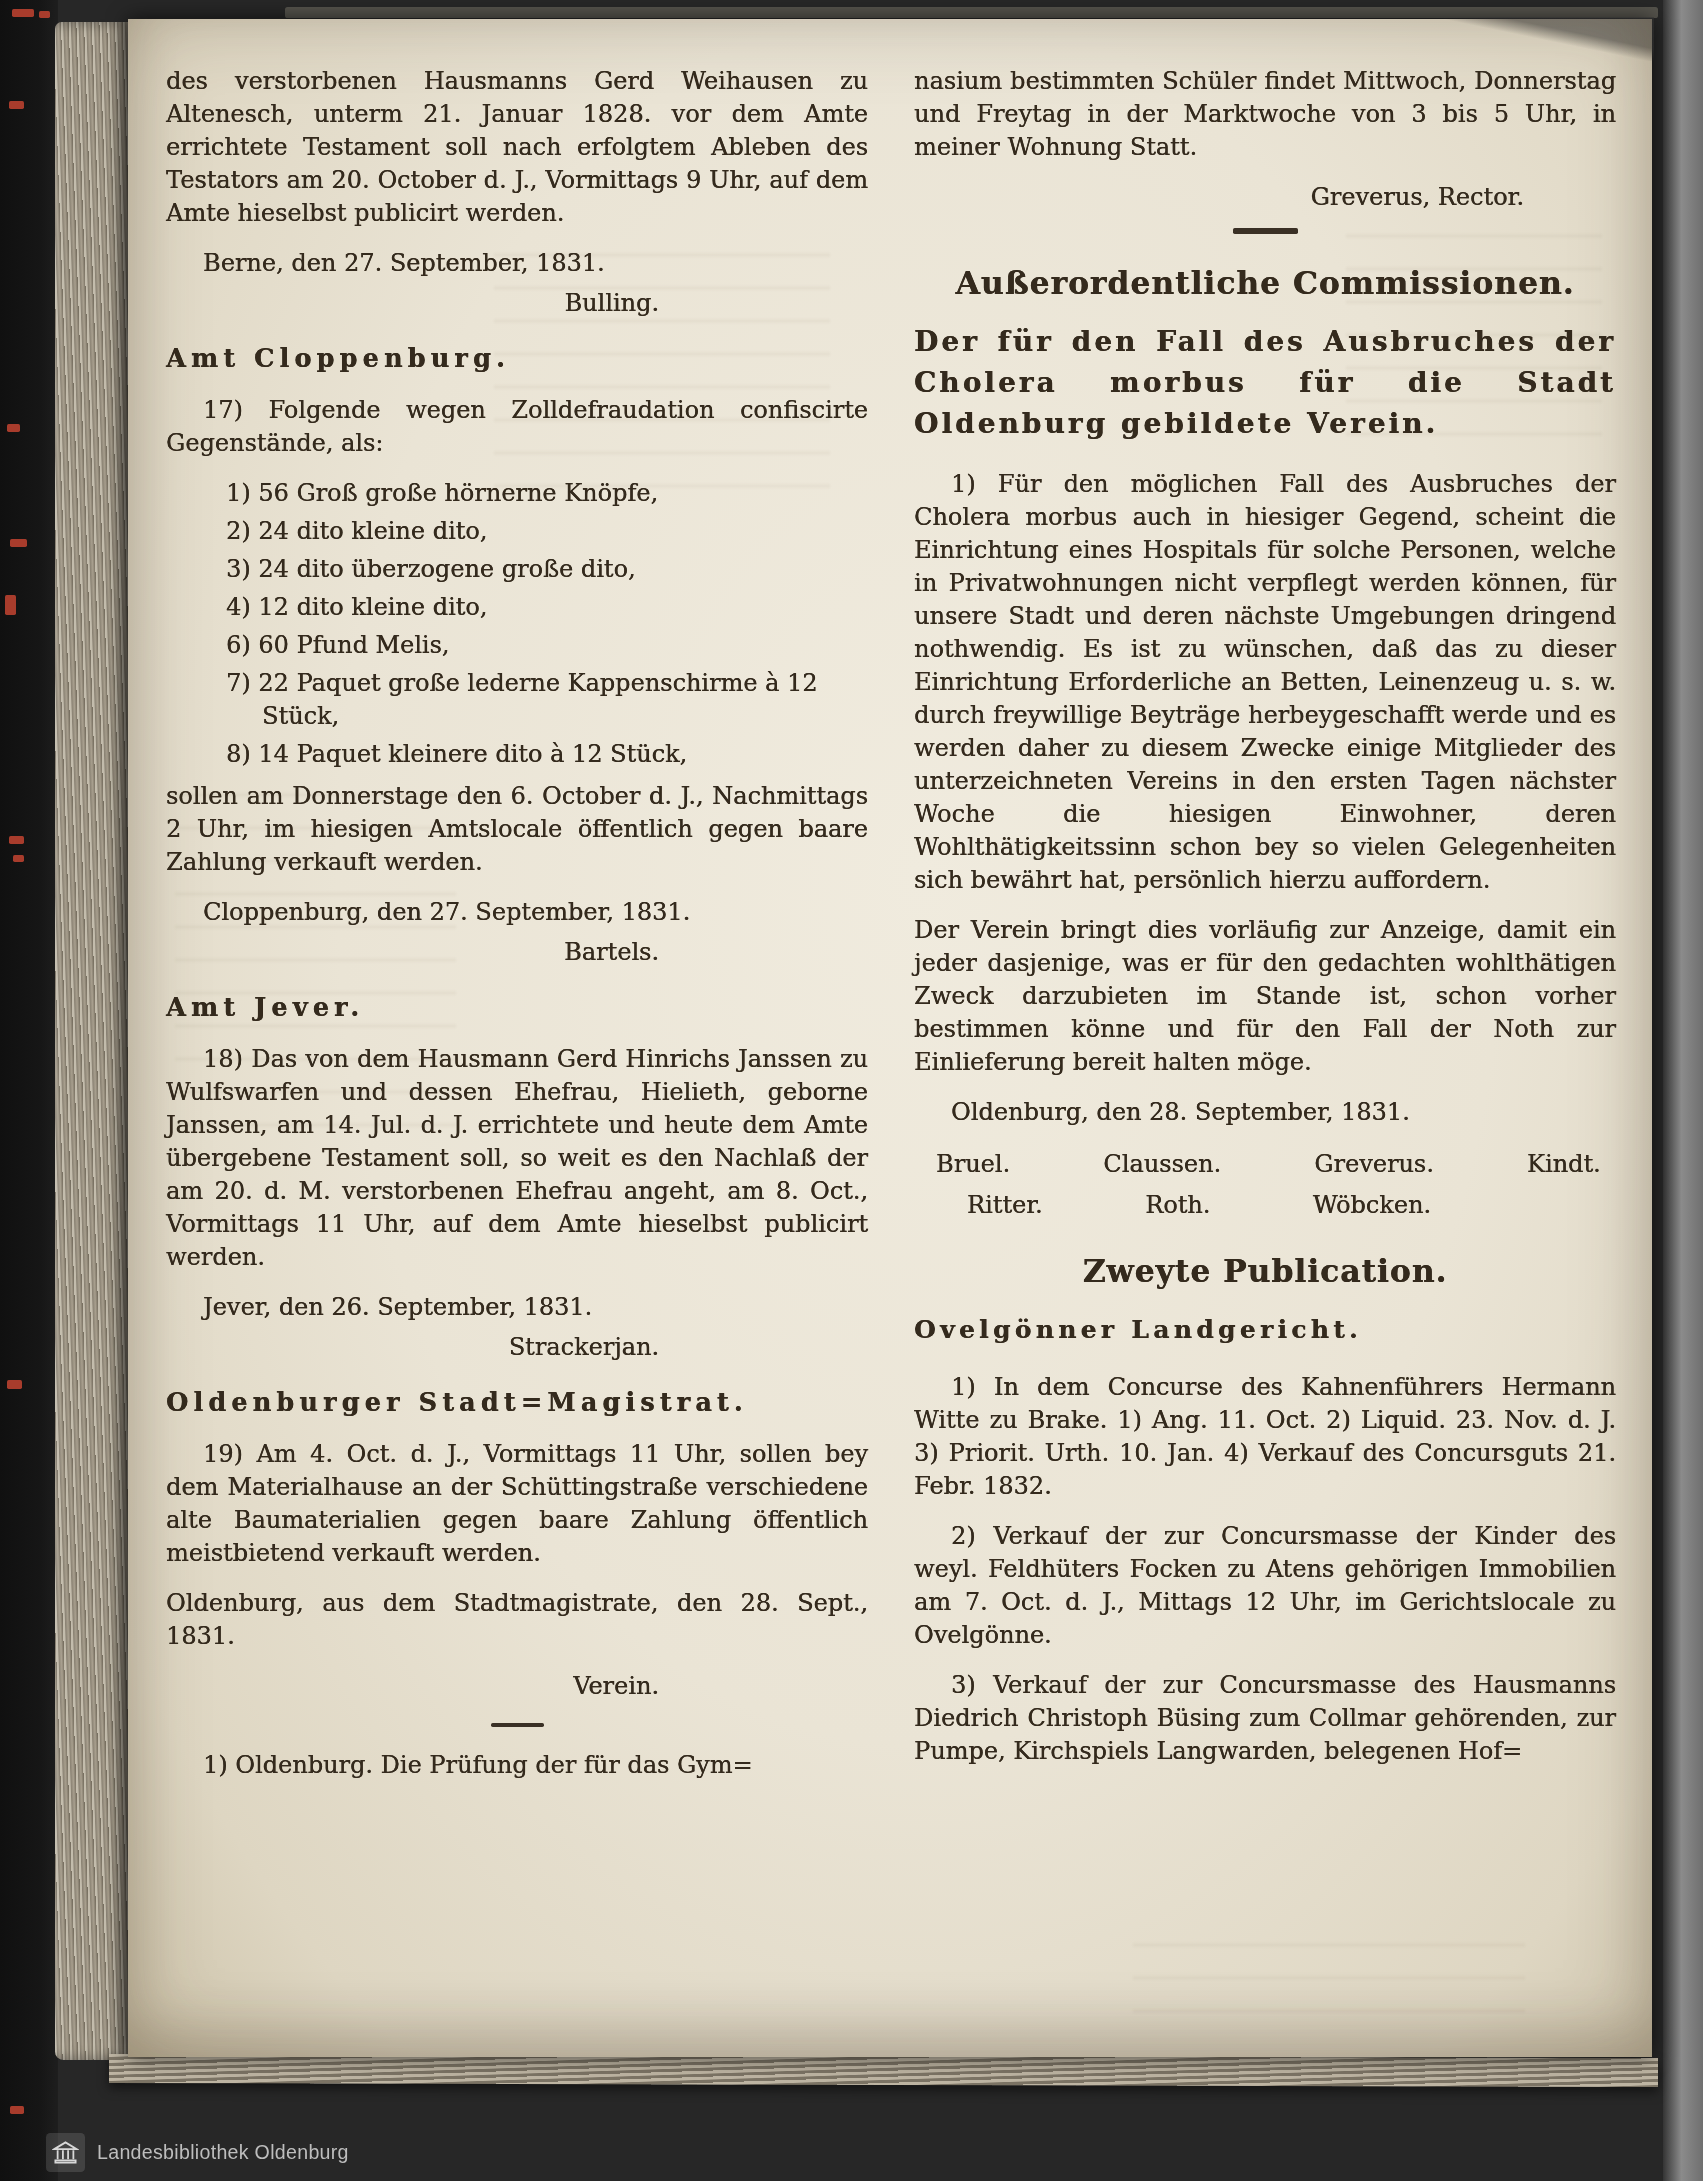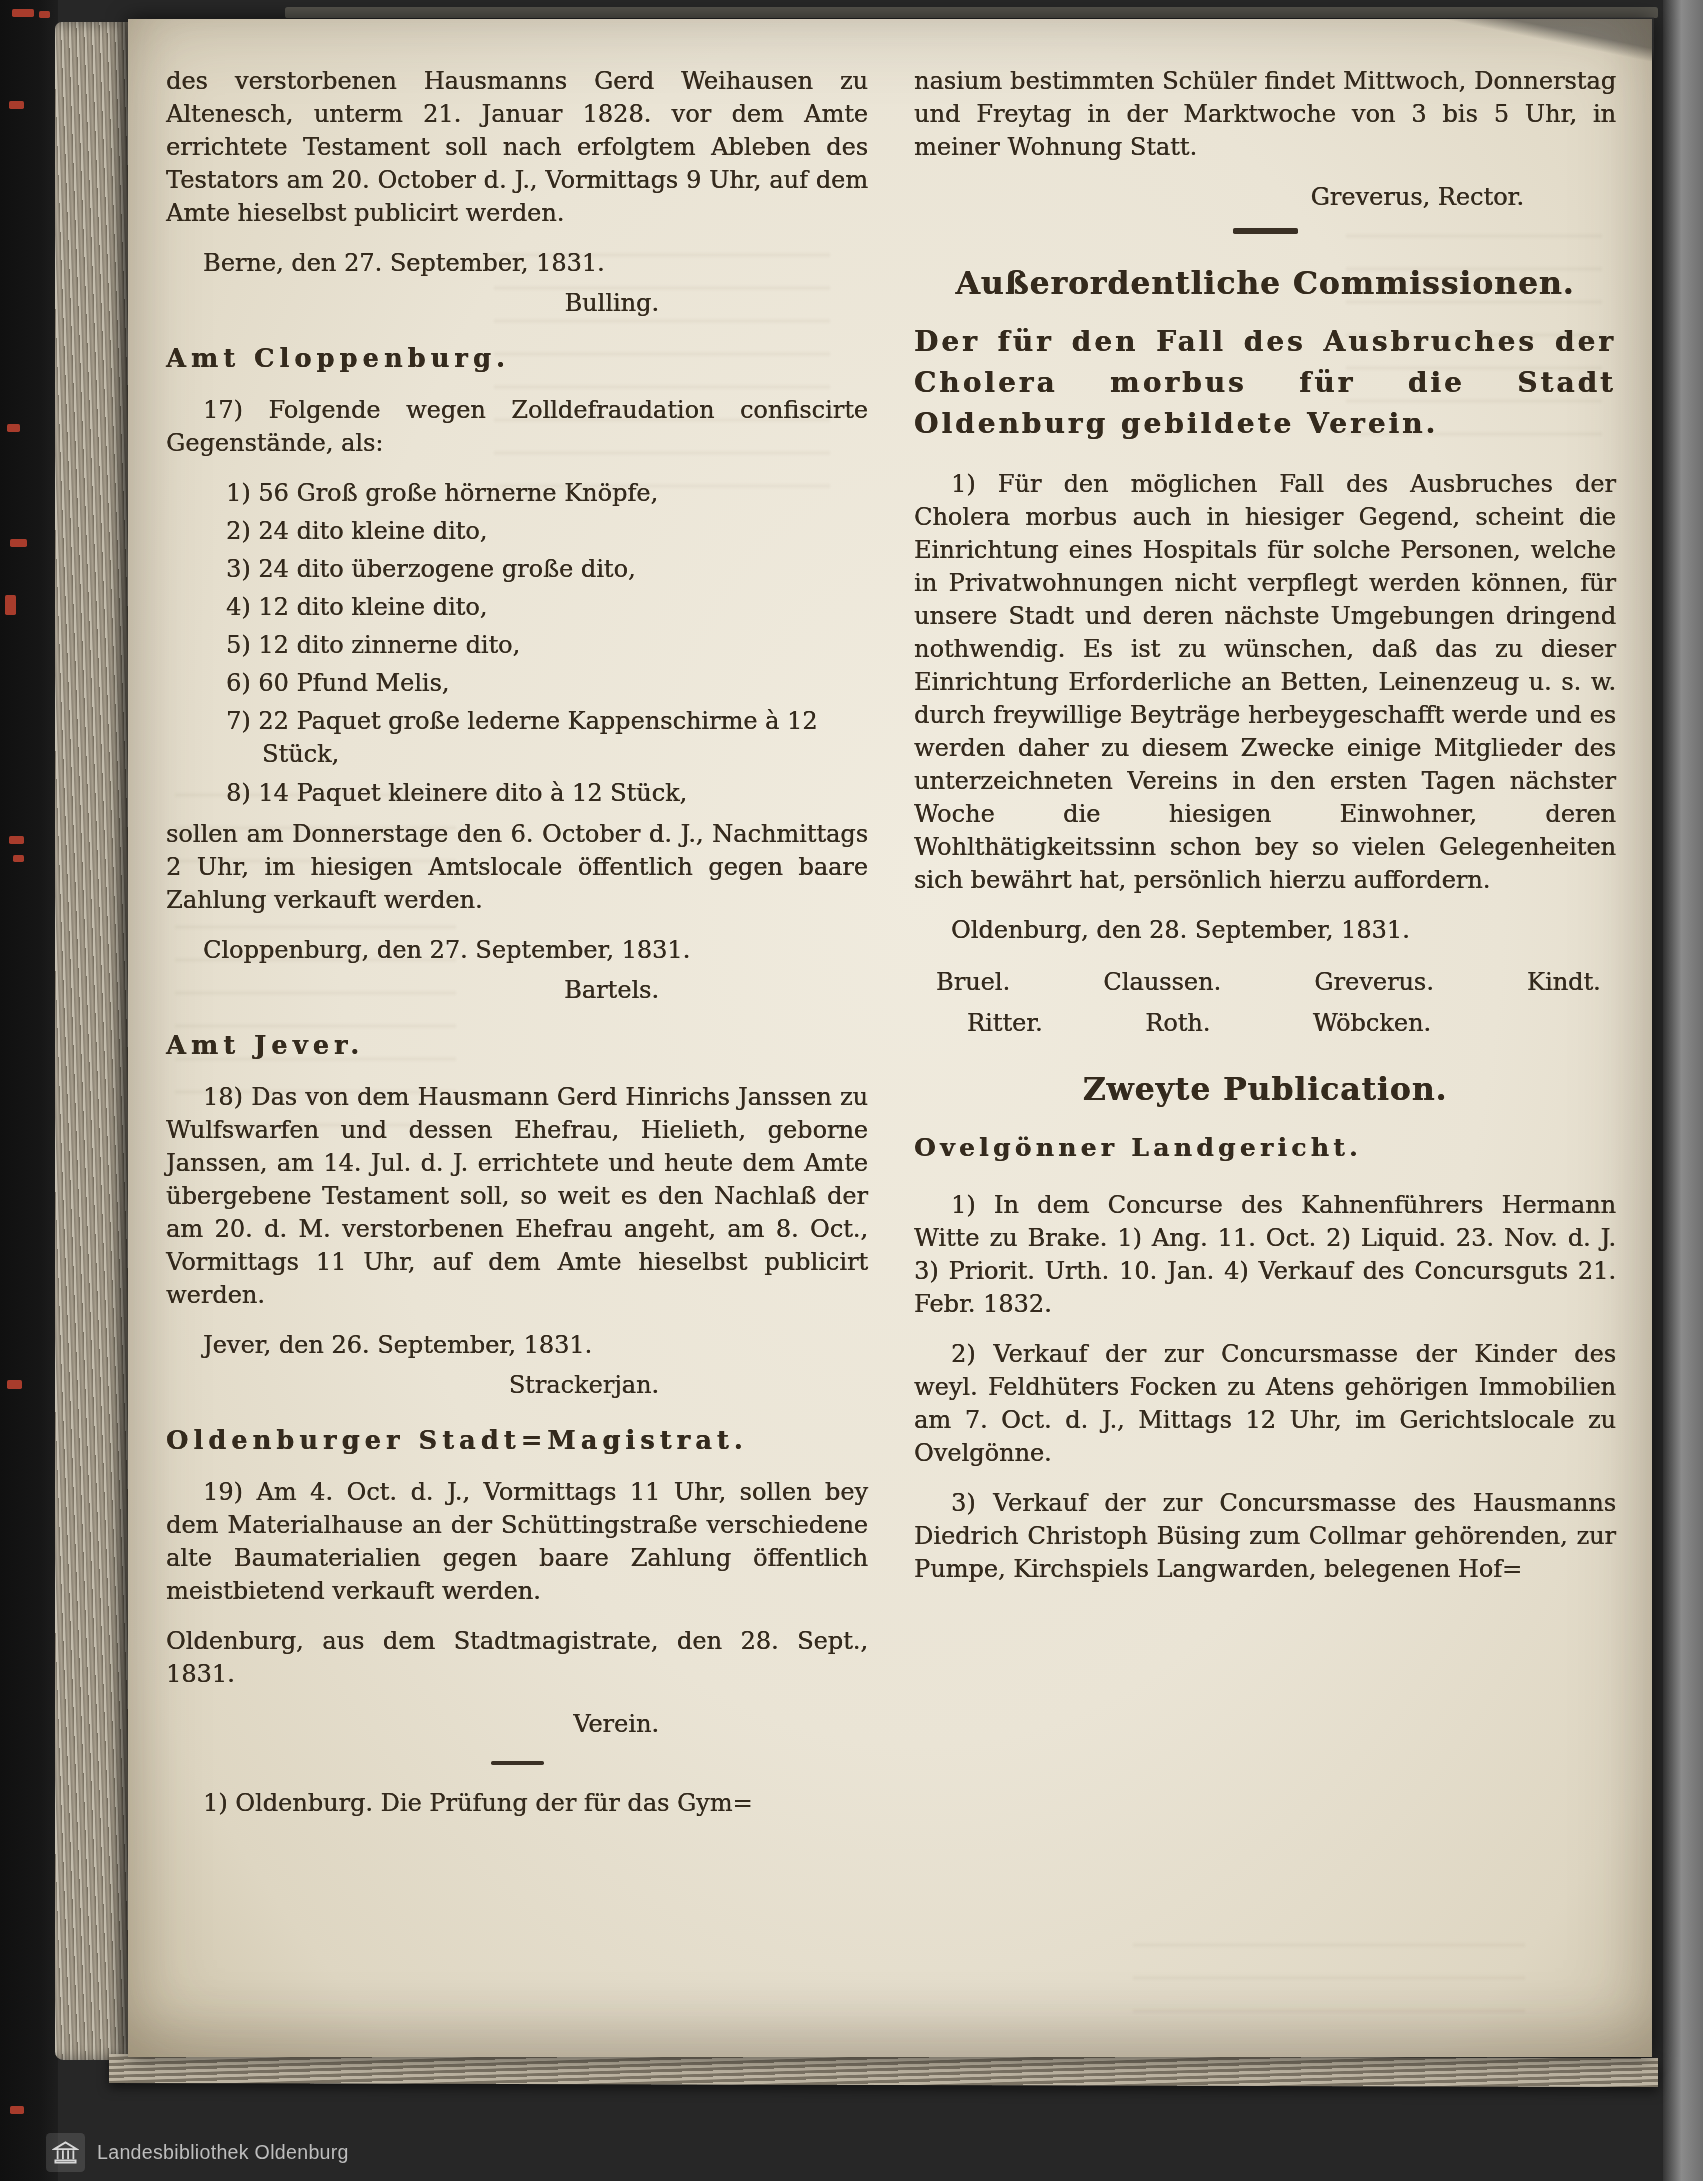--- a/index.html
+++ b/index.html
@@ -158,21 +158,20 @@
       <p class="sig">Bulling.</p>
 
       <h3 class="head">Amt Cloppenburg.</h3>
       <p class="p">17) Folgende wegen Zolldefraudation confiscirte Gegenstände, als:</p>
 
       <div class="list">
         <p class="list-item">1) 56 Groß große hörnerne Knöpfe,</p>
         <p class="list-item">2) 24 dito kleine dito,</p>
         <p class="list-item">3) 24 dito überzogene große dito,</p>
         <p class="list-item">4) 12 dito kleine dito,</p>
-        <p class="list-item">5) 12 dito zinnerne dito,</p>
         <p class="list-item">6) 60 Pfund Melis,</p>
         <p class="list-item">7) 22 Paquet große lederne Kappenschirme à 12 Stück,</p>
         <p class="list-item">8) 14 Paquet kleinere dito à 12 Stück,</p>
       </div>
 
       <p class="p cont">sollen am Donnerstage den 6. October d. J., Nachmittags 2 Uhr, im hiesigen Amtslocale öffentlich gegen baare Zahlung verkauft werden.</p>
       <p class="dateline">Cloppenburg, den 27. September, 1831.</p>
       <p class="sig">Bartels.</p>
 
       <h3 class="head">Amt Jever.</h3>
@@ -193,20 +192,21 @@
     <div class="col">
       <p class="p cont">nasium bestimmten Schüler findet Mittwoch, Donnerstag und Freytag in der Marktwoche von 3 bis 5 Uhr, in meiner Wohnung Statt.</p>
       <p class="sig rc">Greverus, Rector.</p>
 
       <div class="rule thick"></div>
 
       <h2 class="head-center">Außerordentliche Commissionen.</h2>
       <p class="subhead">Der für den Fall des Ausbruches der Cholera morbus für die Stadt Oldenburg gebildete Verein.</p>
 
       <p class="p">1) Für den möglichen Fall des Ausbruches der Cholera morbus auch in hiesiger Gegend, scheint die Einrichtung eines Hospitals für solche Personen, welche in Privatwohnungen nicht verpflegt werden können, für unsere Stadt und deren nächste Umgebungen dringend nothwendig. Es ist zu wünschen, daß das zu dieser Einrichtung Erforderliche an Betten, Leinenzeug u. s. w. durch freywillige Beyträge herbeygeschafft werde und es werden daher zu diesem Zwecke einige Mitglieder des unterzeichneten Vereins in den ersten Tagen nächster Woche die hiesigen Einwohner, deren Wohlthätigkeitssinn schon bey so vielen Gelegenheiten sich bewährt hat, persönlich hierzu auffordern.</p>
+      <p class="p cont">Der Verein bringt dies vorläufig zur Anzeige, damit ein jeder dasjenige, was er für den gedachten wohlthätigen Zweck darzubieten im Stande ist, schon vorher bestimmen könne und für den Fall der Noth zur Einlieferung bereit halten möge.</p>
       <p class="dateline">Oldenburg, den 28. September, 1831.</p>
 
       <div class="committee-row r1">
         <span>Bruel.</span>
         <span>Claussen.</span>
         <span>Greverus.</span>
         <span>Kindt.</span>
       </div>
       <div class="committee-row r2">
         <span>Ritter.</span>

